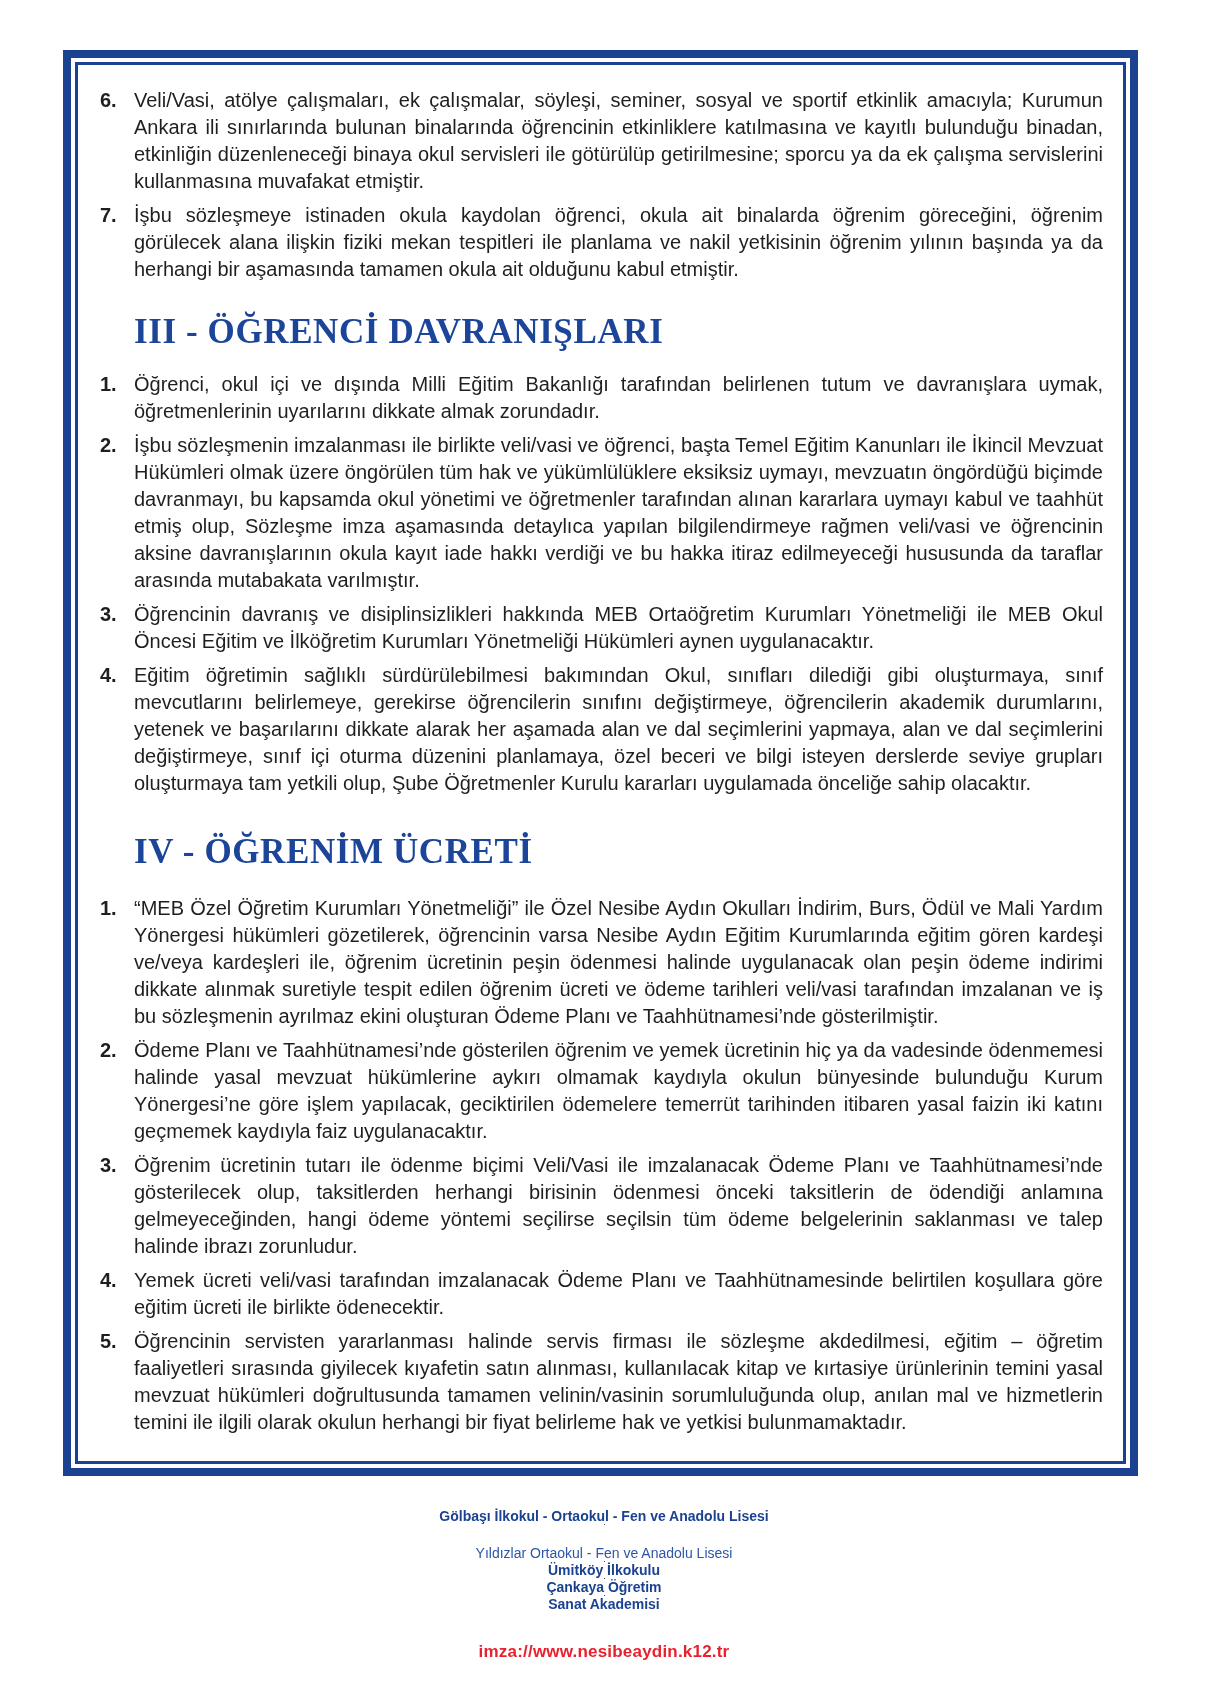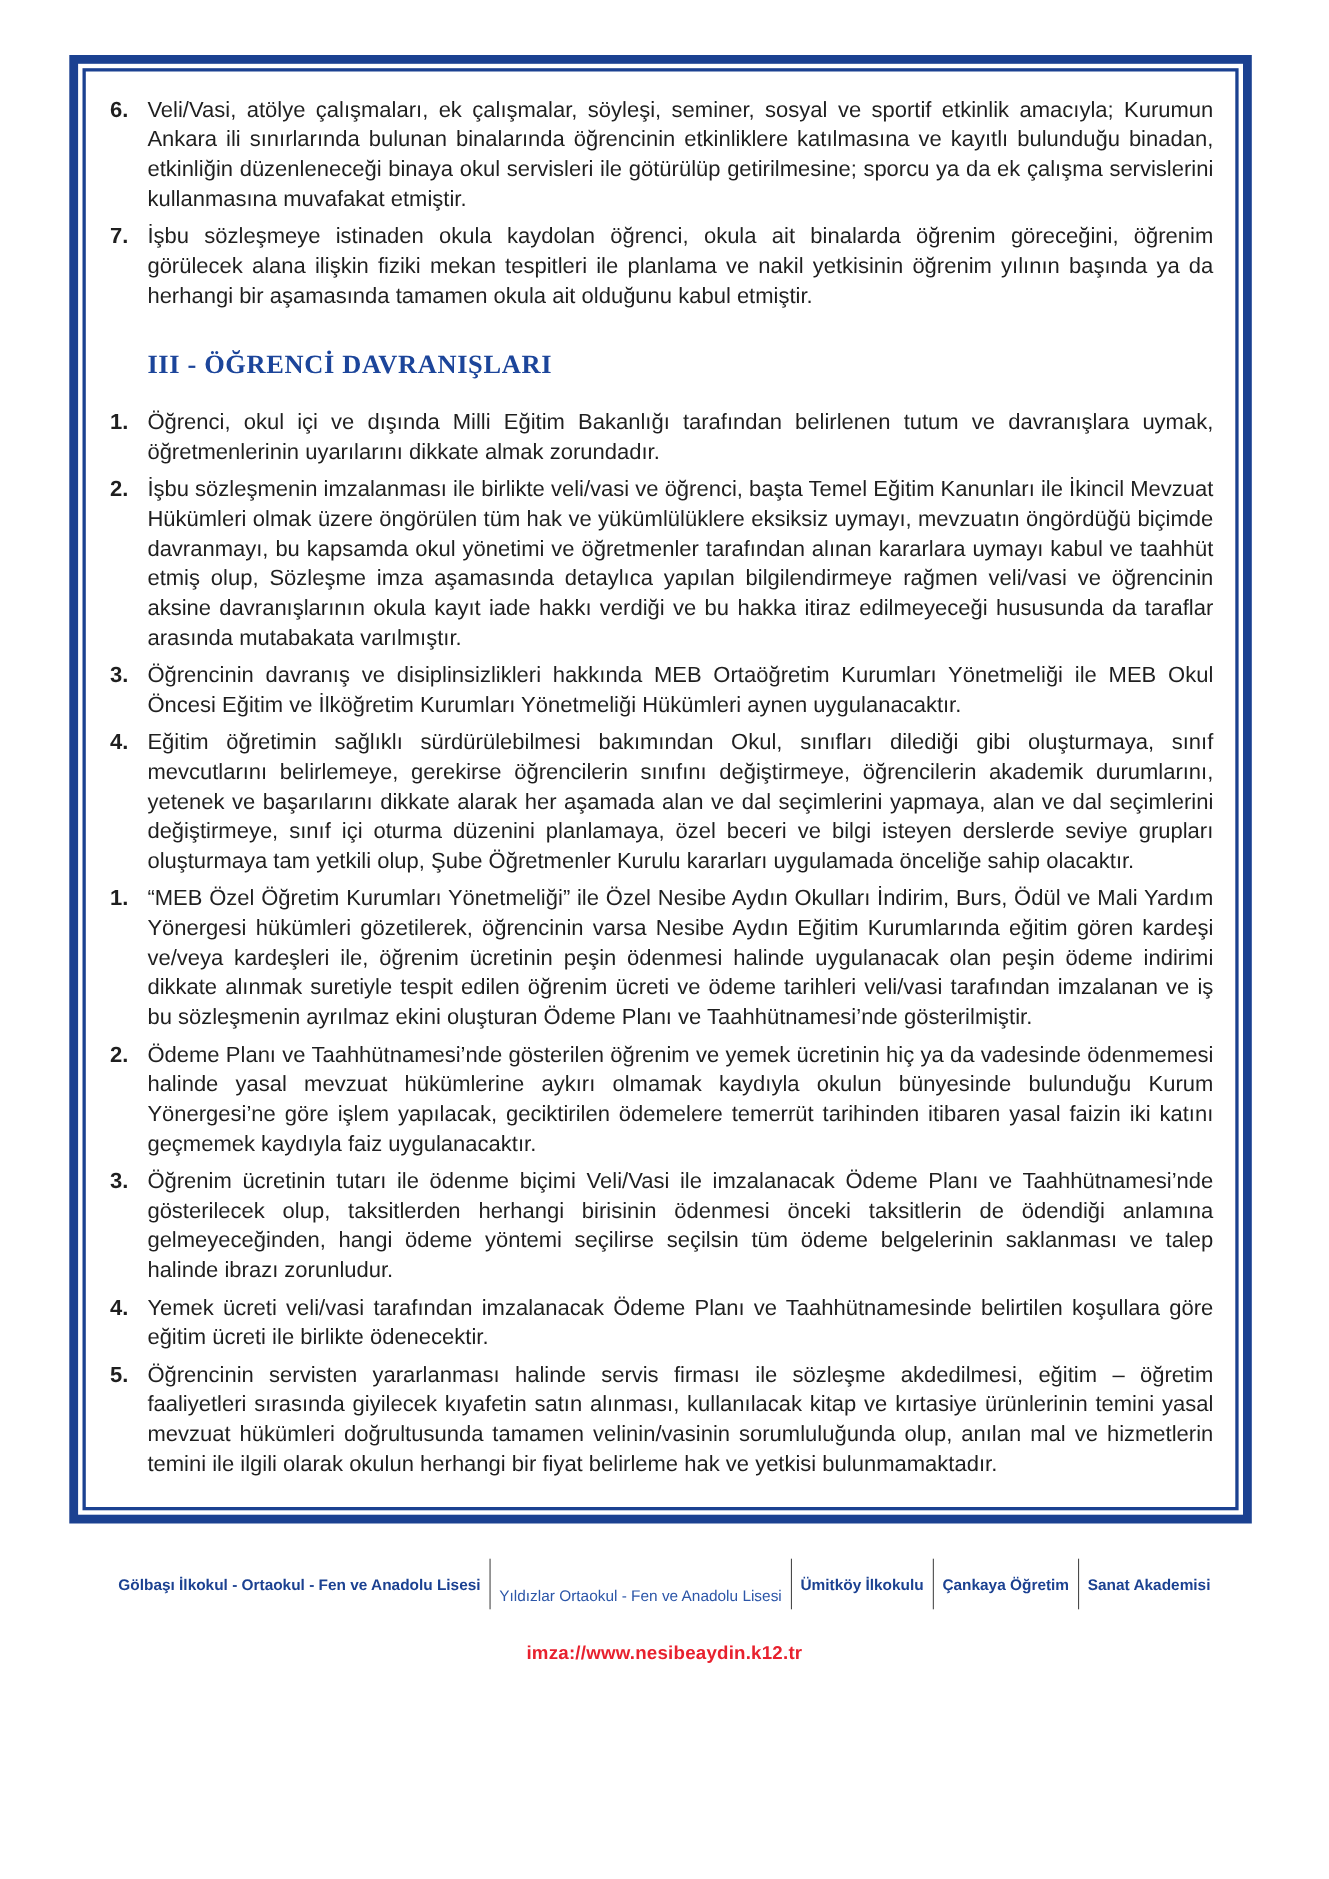--- a/index.html
+++ b/index.html
@@ -42,33 +42,34 @@
     font-weight: 700;
   }
   .doc-item .txt {
     flex: 1;
     text-align: justify;
   }
 
   .section-title {
     font-family: "Liberation Serif", serif;
     font-weight: 700;
-    font-size: 24px;
+    font-size: 35px;
     line-height: 34px;
     color: #1c459a;
     letter-spacing: 0.6px;
     margin: 32px 0 22px 34px;
   }
   .section-title.second { margin-top: 38px; margin-bottom: 26px; }
 
   .page-footer {
     margin: 32px 63px 0 63px;
     display: flex;
-    justify-content: center;
+    justify-content: flex-end;
     align-items: center;
+    flex-direction: column;
   }
   .school {
     font-size: 14px;
     font-weight: 700;
     color: #1b4191;
     white-space: nowrap;
   }
   .school.regular {
     font-weight: 400;
     color: #2c56a8;
@@ -124,20 +125,21 @@
         <li class="doc-item">
           <span class="num">3.</span>
           <span class="txt">Öğrencinin davranış ve disiplinsizlikleri hakkında MEB Ortaöğretim Kurumları Yönetmeliği ile MEB Okul Öncesi Eğitim ve İlköğretim Kurumları Yönetmeliği Hükümleri aynen uygulanacaktır.</span>
         </li>
         <li class="doc-item">
           <span class="num">4.</span>
           <span class="txt">Eğitim öğretimin sağlıklı sürdürülebilmesi bakımından Okul, sınıfları dilediği gibi oluşturmaya, sınıf mevcutlarını belirlemeye, gerekirse öğrencilerin sınıfını değiştirmeye, öğrencilerin akademik durumlarını, yetenek ve başarılarını dikkate alarak her aşamada alan ve dal seçimlerini yapmaya, alan ve dal seçimlerini değiştirmeye, sınıf içi oturma düzenini planlamaya, özel beceri ve bilgi isteyen derslerde seviye grupları oluşturmaya tam yetkili olup, Şube Öğretmenler Kurulu kararları uygulamada önceliğe sahip olacaktır.</span>
         </li>
       </ol>
 
+      <h2 class="section-title second">IV - ÖĞRENİM ÜCRETİ</h2>
 
       <ol class="doc-list">
         <li class="doc-item">
           <span class="num">1.</span>
           <span class="txt">“MEB Özel Öğretim Kurumları Yönetmeliği” ile Özel Nesibe Aydın Okulları İndirim, Burs, Ödül ve Mali Yardım Yönergesi hükümleri gözetilerek, öğrencinin varsa Nesibe Aydın Eğitim Kurumlarında eğitim gören kardeşi ve/veya kardeşleri ile, öğrenim ücretinin peşin ödenmesi halinde uygulanacak olan peşin ödeme indirimi dikkate alınmak suretiyle tespit edilen öğrenim ücreti ve ödeme tarihleri veli/vasi tarafından imzalanan ve iş bu sözleşmenin ayrılmaz ekini oluşturan Ödeme Planı ve Taahhütnamesi’nde gösterilmiştir.</span>
         </li>
         <li class="doc-item">
           <span class="num">2.</span>
           <span class="txt">Ödeme Planı ve Taahhütnamesi’nde gösterilen öğrenim ve yemek ücretinin hiç ya da vadesinde ödenmemesi halinde yasal mevzuat hükümlerine aykırı olmamak kaydıyla okulun bünyesinde bulunduğu Kurum Yönergesi’ne göre işlem yapılacak, geciktirilen ödemelere temerrüt tarihinden itibaren yasal faizin iki katını geçmemek kaydıyla faiz uygulanacaktır.</span>
         </li>

